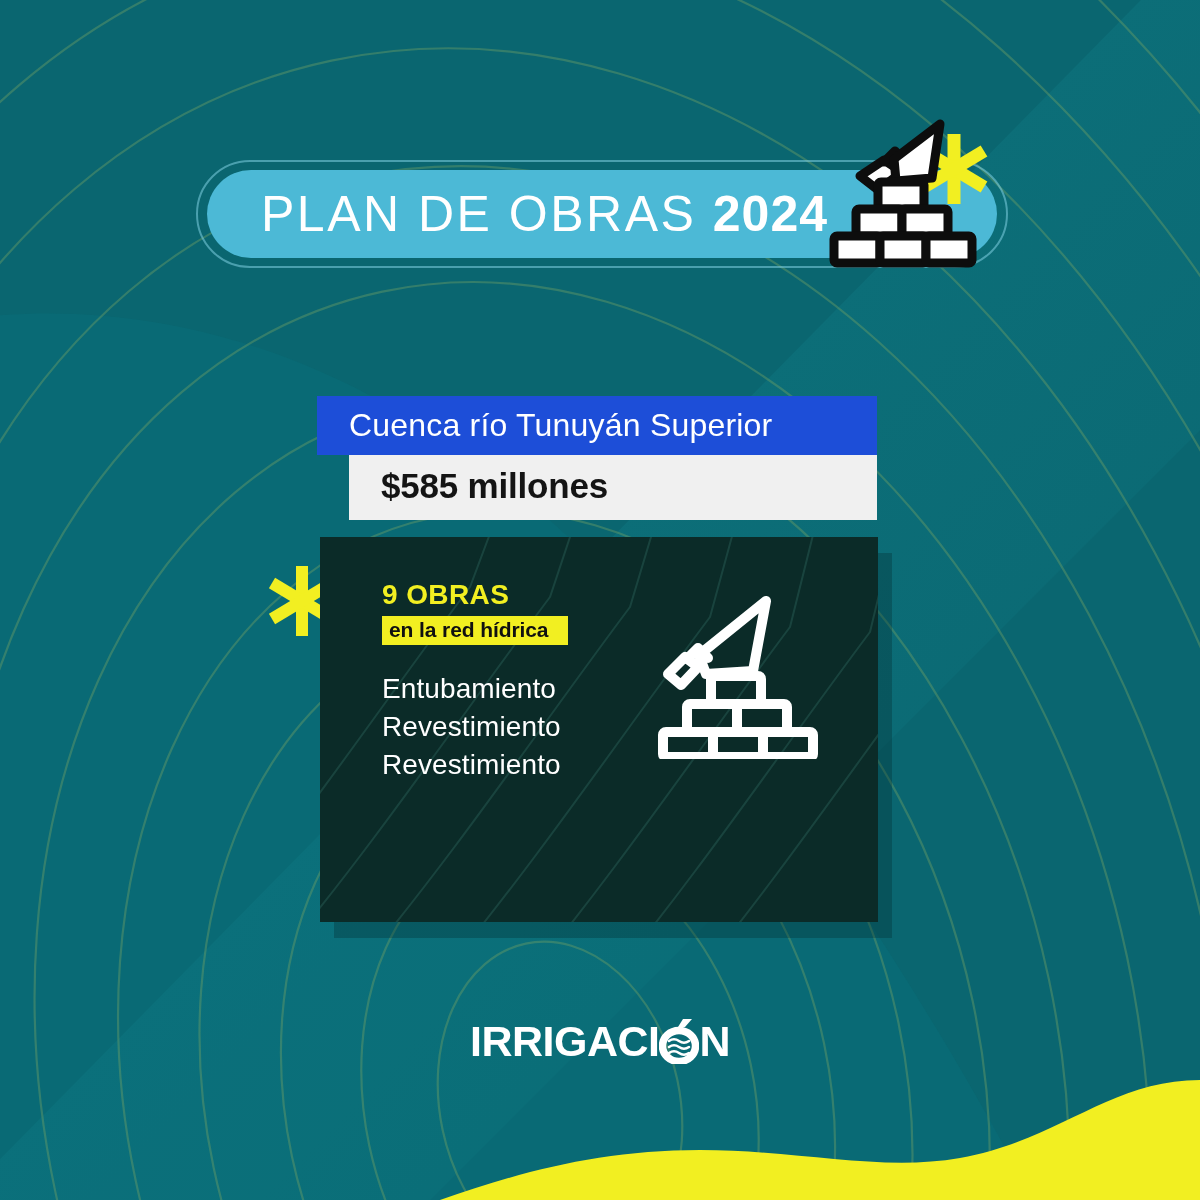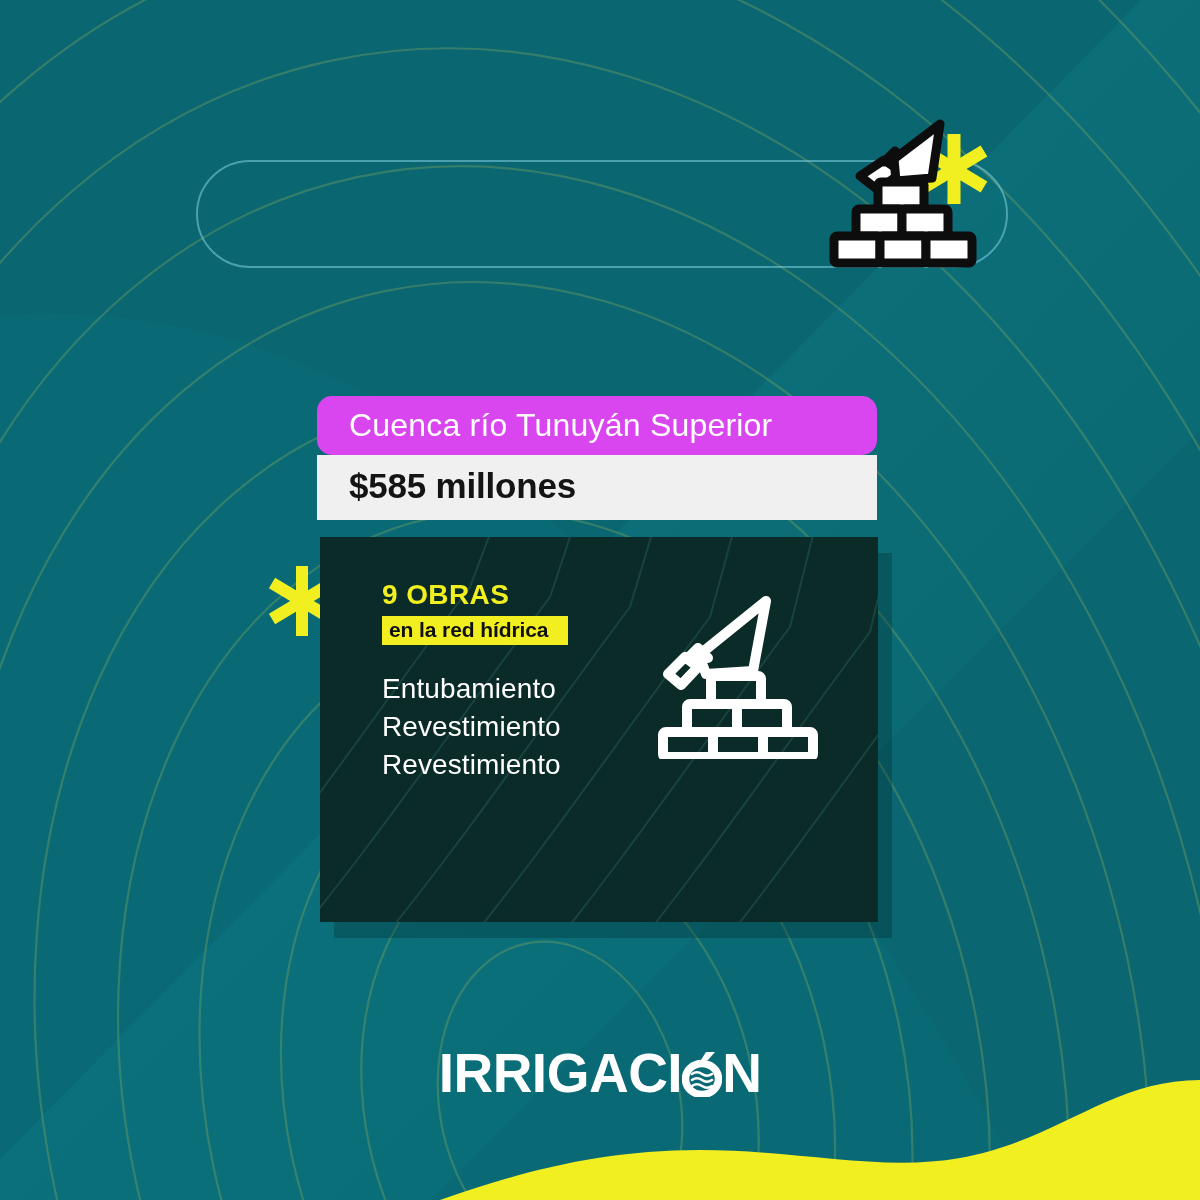--- a/index.html
+++ b/index.html
@@ -55,37 +55,37 @@
   }
   #banner-icon svg{display:block;width:210px;height:150px;overflow:visible;}
 
   
   #cuenca-block{
     position:absolute;
     left:317px;top:396px;
     width:560px;
   }
   .band-title{
-    background:#d946ef;
+    background:#1d4ed8;
     color:#ffffff;
     font-size:32px;
     font-weight:400;
     padding:9px 0 10px 32px;
     letter-spacing:.2px;
     line-height:1.25;
-    border-radius:15px;
   }
   .band-amount{
     background:#f0f0f0;
     color:#141414;
     font-size:35px;
     font-weight:700;
     padding:8px 0 11px 32px;
     letter-spacing:-.2px;
     line-height:1.3;
+    margin-left:32px;
   }
 
   
   #works-card{
     position:absolute;
     left:320px;top:537px;
     width:558px;height:385px;
     background:#0b2b28;
     box-shadow:14px 16px 0 rgba(2,40,44,.30);
     overflow:hidden;
@@ -142,25 +142,24 @@
   
   #footer-logo{
     position:absolute;
     left:0;top:1018px;
     width:1200px;
     display:flex;justify-content:center;align-items:center;
   }
   .logo-wrap{
     display:flex;align-items:center;
     color:#ffffff;
-    font-size:55px;
+    font-size:43px;
     font-weight:800;
     letter-spacing:-.5px;
     line-height:1;
-    margin-top:28px;
   }
   .logo-wrap .part{display:block;}
   .logo-o{
     position:relative;
     display:inline-block;
   }
   .logo-o svg{display:block;}
 </style>
 </head>
 <body>
@@ -206,20 +205,25 @@
         <path d="M1200,1080 C1110,1080 1060,1140 960,1158
                  C880,1172 800,1150 700,1150
                  C600,1150 520,1172 440,1200
                  L1200,1200 Z" fill="#f2ef21"></path>
       </g>
     </svg>
   </div>
 
   <div id="banner">
     <div class="banner-ring"></div>
+    <div class="banner-pill">
+      <div class="banner-text">
+        <span>PLAN DE OBRAS</span><span>&nbsp;</span><span class="year">2024</span>
+      </div>
+    </div>
 
     <div id="banner-icon">
       <svg viewBox="0 0 210 150">
 
         <g stroke="#f2ef21" stroke-width="13" stroke-linecap="butt">
           <line x1="158" y1="16" x2="158" y2="86"></line>
           <line x1="128" y1="33" x2="188" y2="69"></line>
           <line x1="128" y1="69" x2="188" y2="33"></line>
         </g>
 

